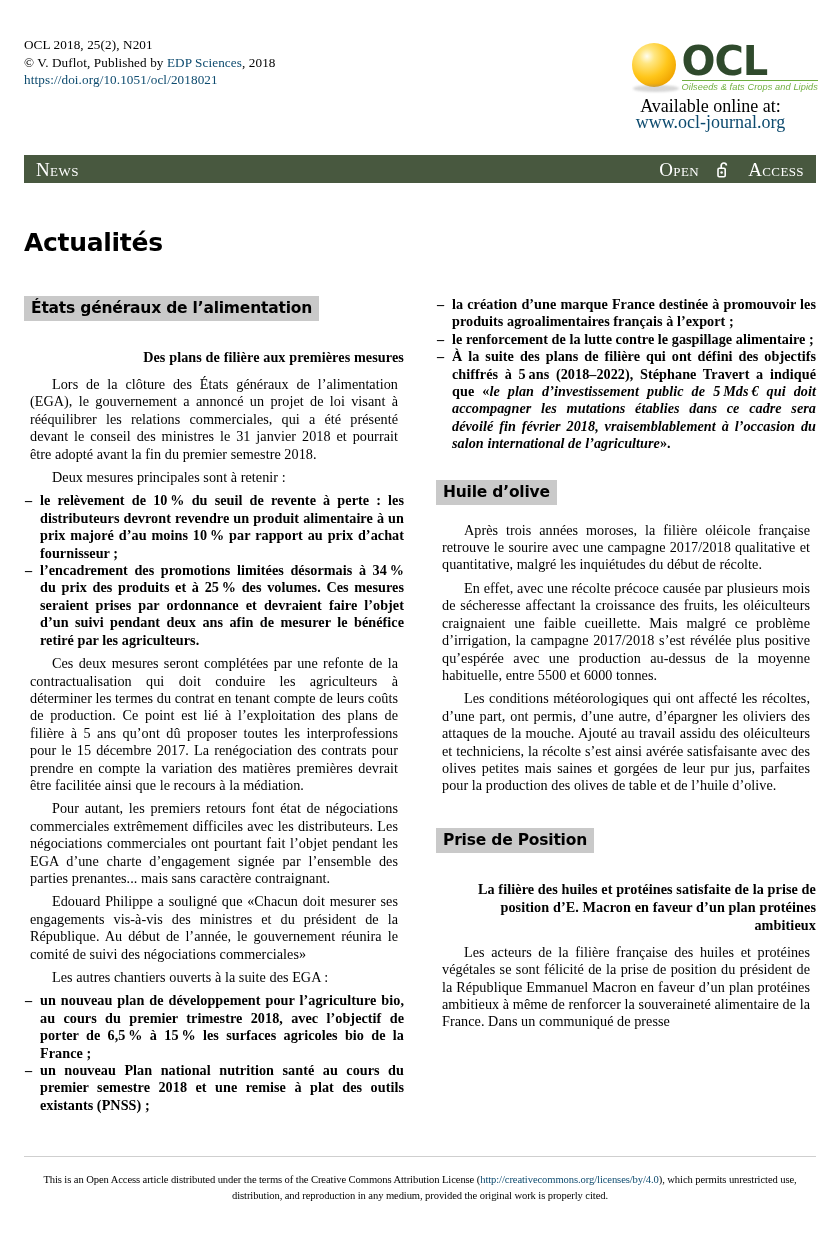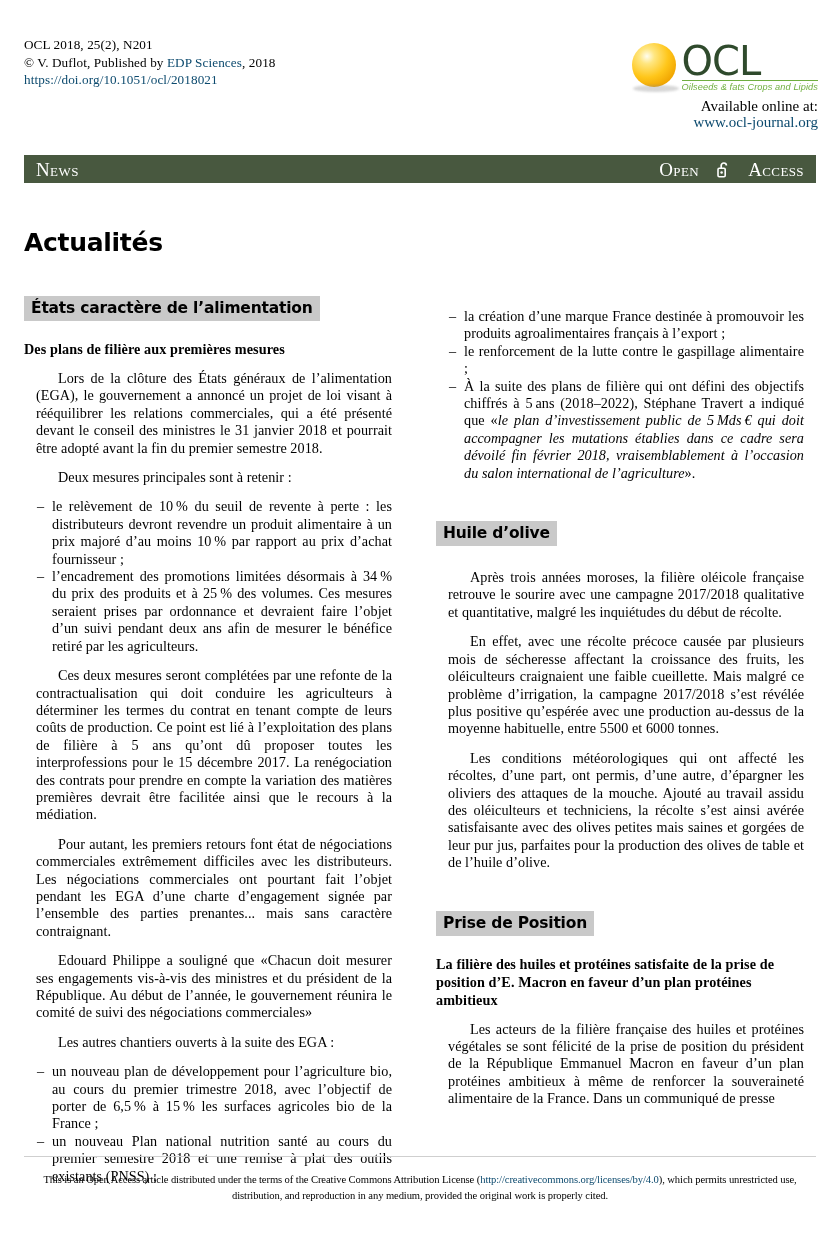--- a/index.html
+++ b/index.html
@@ -64,41 +64,40 @@
     position:absolute;
     left: 1px; bottom: -5px;
     width: 46px; height: 7px;
     border-radius: 50%;
     background: rgba(140,140,140,0.35);
     filter: blur(1px);
   }
   .logo-text { text-align: left; }
   .logo-ocl {
     font-family: "DejaVu Sans", "Liberation Sans", sans-serif;
-    font-weight: normal;
+    font-weight: bold;
     font-size: 40px;
     line-height: 38px;
     letter-spacing: -1px;
     color: #2f4a2c;
   }
   .logo-tagline {
     font-family: "Liberation Sans", sans-serif;
     font-style: italic;
     font-size: 9.2px;
     color: #6fae3f;
     letter-spacing: 0.1px;
     border-top: 1px solid #6fae3f;
     padding-top: 1px;
     white-space: nowrap;
   }
   .avail {
     margin-top: 7px;
-    font-size: 15px;
+    font-size: 18px;
     line-height: 15.5px;
-    text-align: right;
   }
 
   
   .news-banner {
     position: absolute;
     left: 24px;
     top: 155px;
     width: 792px;
     height: 28px;
     background: #48583f;
@@ -146,36 +145,38 @@
     font-family: "DejaVu Sans", "Liberation Sans", sans-serif;
     font-weight: bold;
     font-size: 15.5px;
     letter-spacing: -0.2px;
     padding: 3px 7px 4px 7px;
     margin: 0 0 11px 0;
   }
   .sub-head {
     font-weight: bold;
     font-size: 14.2px;
-    margin: 8px 0 10px 0;
+    margin: 16px 0 10px 0;
     line-height: 18px;
     letter-spacing: 0.1px;
+    text-align: right;
   }
   p.body {
-    margin: 12px;
+    margin: 6px;
     font-size: 14.2px;
     line-height: 17.4px;
     text-align: justify;
     text-indent: 22px;
     letter-spacing: 0.05px;
   }
   ul.dashlist {
-    margin: 12px;
+    margin: 0;
     padding: 0;
     list-style: none;
+    font-weight: bold;
   }
   ul.dashlist li {
     font-size: 14.2px;
     line-height: 17.4px;
     text-align: justify;
     padding-left: 16px;
     position: relative;
     letter-spacing: 0.05px;
   }
   ul.dashlist li::before {
@@ -249,21 +250,21 @@
     <span class="smallcaps">Access</span>
   </span>
 </div>
 
 <div class="doc-title">Actualités</div>
 
 <div class="columns">
 
   <div class="col">
 
-    <div class="sec-head">États caractère de l’alimentation</div>
+    <div class="sec-head">États généraux de l’alimentation</div>
     <div class="sub-head">Des plans de filière aux premières mesures</div>
 
     <p class="body">Lors de la clôture des États généraux de l’alimentation (EGA), le gouvernement a annoncé un projet de loi visant à rééquilibrer les relations commerciales, qui a été présenté devant le conseil des ministres le 31 janvier 2018 et pourrait être adopté avant la fin du premier semestre 2018.</p>
     <p class="body">Deux mesures principales sont à retenir :</p>
 
     <ul class="dashlist">
       <li>le relèvement de 10 % du seuil de revente à perte : les distributeurs devront revendre un produit alimentaire à un prix majoré d’au moins 10 % par rapport au prix d’achat fournisseur ;</li>
       <li>l’encadrement des promotions limitées désormais à 34 % du prix des produits et à 25 % des volumes. Ces mesures seraient prises par ordonnance et devraient faire l’objet d’un suivi pendant deux ans afin de mesurer le bénéfice retiré par les agriculteurs.</li>
     </ul>
 

